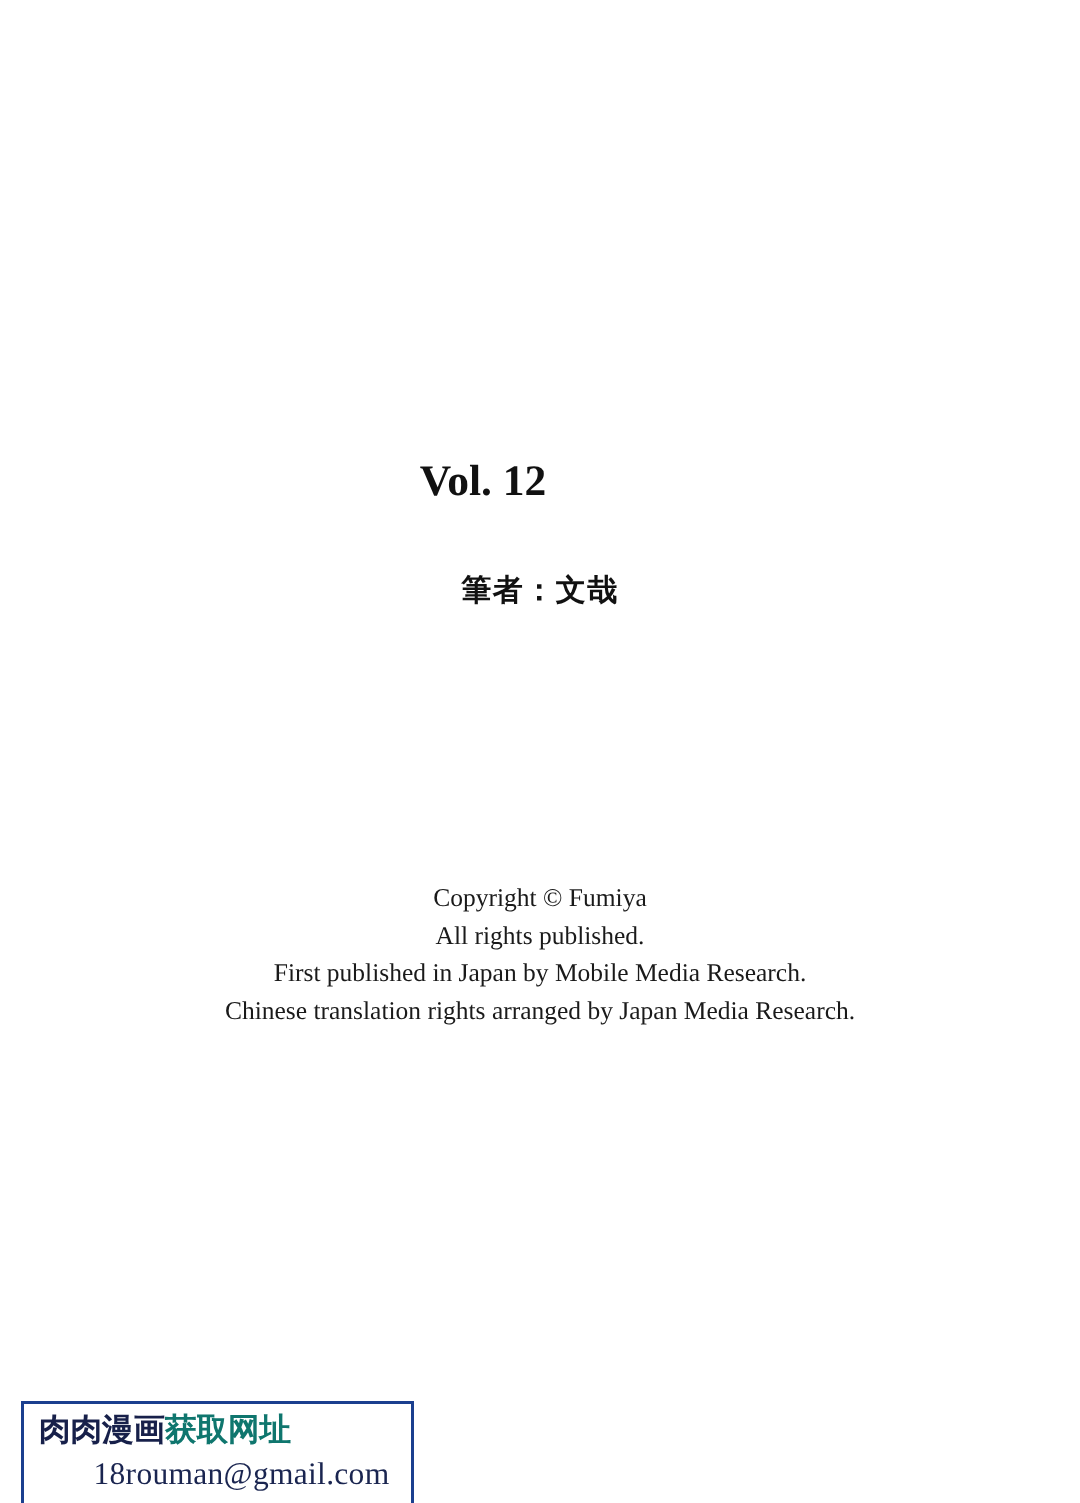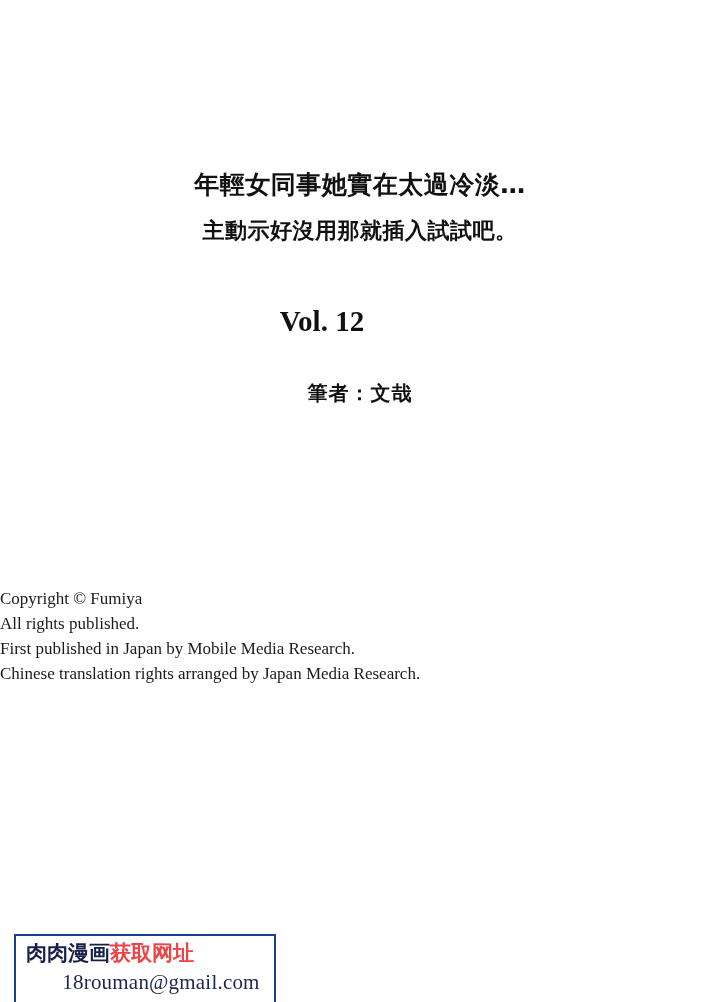--- a/index.html
+++ b/index.html
@@ -73,21 +73,21 @@
     letter-spacing: 1px;
     color: #111111;
   }
 
   
   .copyright {
     position: absolute;
     top: 586px;
     left: 0;
     width: 720px;
-    text-align: left;
+    text-align: center;
     font-family: "Liberation Serif", serif;
     font-size: 17px;
     line-height: 25px;
     color: #1a1a1a;
   }
   .copyright div {
     white-space: nowrap;
   }
 
   
@@ -112,43 +112,39 @@
     font-size: 21px;
     font-weight: 700;
     color: #17204a;
     letter-spacing: 0px;
     line-height: 26px;
   }
   .wm-cta {
     font-family: "DejaVu Sans", sans-serif;
     font-size: 21px;
     font-weight: 700;
-    color: #ef4444;
+    color: #0f766e;
     line-height: 26px;
   }
   .wm-email {
     font-family: "Liberation Serif", serif;
     font-size: 21px;
     color: #1a2550;
     text-align: center;
     line-height: 28px;
     padding-top: 2px;
     letter-spacing: 0.2px;
     margin-left: 32px;
   }
 </style>
 </head>
 <body>
 
 <div class="page">
 
-  <div class="title-block">
-    <div class="title-line-1">年輕女同事她實在太過冷淡…</div>
-    <div class="title-line-2">主動示好沒用那就插入試試吧。</div>
-  </div>
 
   <div class="volume">Vol. 12</div>
 
   <div class="author">筆者：文哉</div>
 
   <div class="copyright">
     <div>Copyright © Fumiya</div>
     <div>All rights published.</div>
     <div>First published in Japan by Mobile Media Research.</div>
     <div>Chinese translation rights arranged by Japan Media Research.</div>

